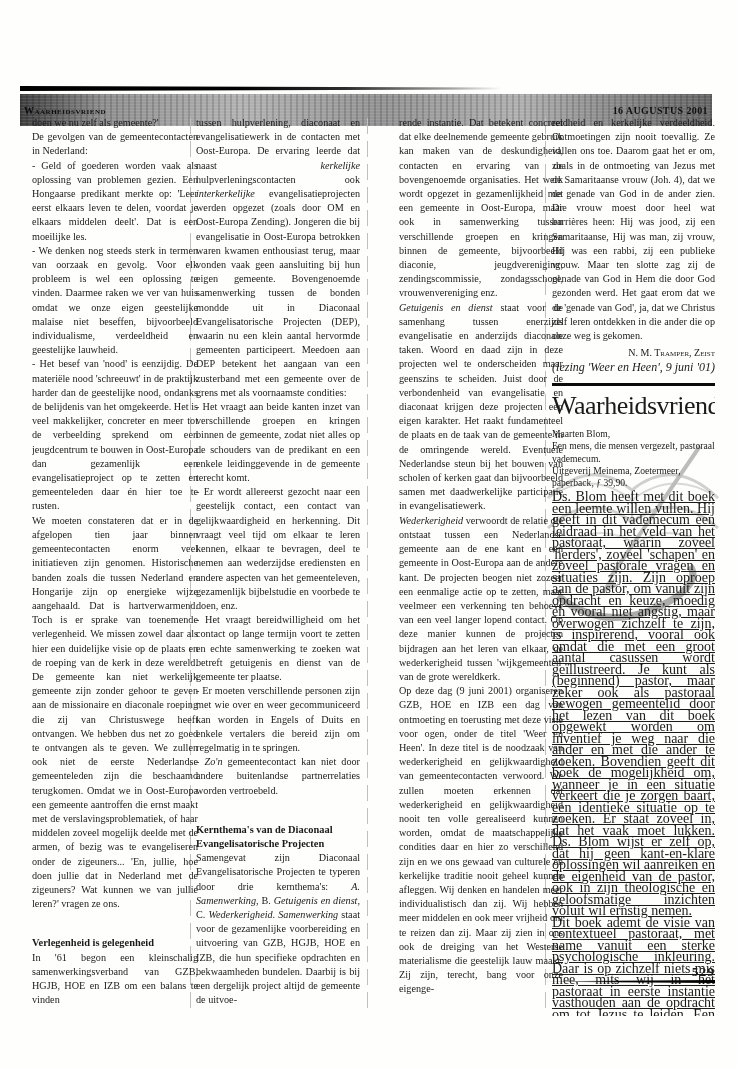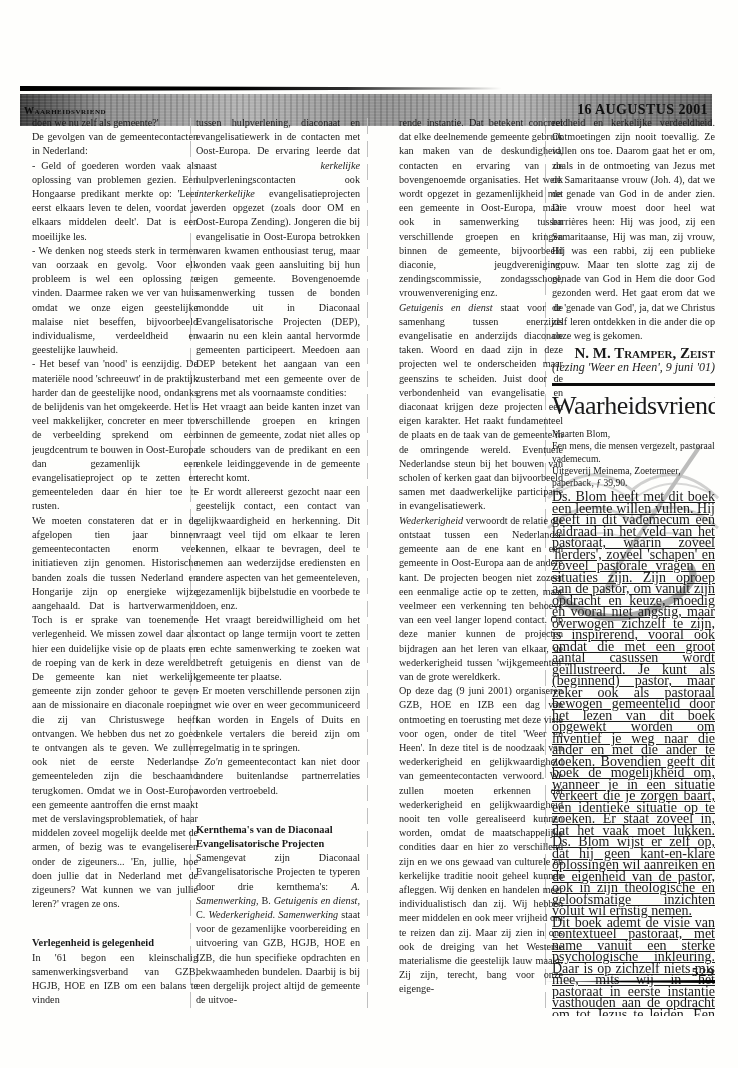--- a/index.html
+++ b/index.html
@@ -23,21 +23,21 @@
       repeating-linear-gradient(90deg, rgba(0,0,0,.14) 0 2px, transparent 2px 6px),
       repeating-linear-gradient(0deg, rgba(255,255,255,.10) 0 1px, transparent 1px 3px),
       linear-gradient(90deg,#3f3f3f,#8f8f8f 12%,#b3b3b3 32%,#939393 52%,#b0b0b0 72%,#7f7f7f 90%,#666);
     display:flex;align-items:center;justify-content:space-between;
     padding:0 4px;box-sizing:border-box;
   }
   .masthead{
     font-variant:small-caps;font-weight:700;font-size:10px;letter-spacing:.5px;color:#0d0d0d;
   }
   .issue-date{
-    font-weight:700;font-size:14px;letter-spacing:.4px;color:#101010;text-transform:uppercase;
+    font-weight:700;font-size:10px;letter-spacing:.4px;color:#101010;text-transform:uppercase;
   }
   
   .divider{
     position:absolute;top:118px;height:892px;width:1px;
     background:repeating-linear-gradient(to bottom,#bfbfbf 0 16px,transparent 16px 23px);
   }
   .divider-1{left:190px;} .divider-2{left:367px;} .divider-3{left:545px;}
   
   .col{
     position:absolute;top:116px;
@@ -47,21 +47,21 @@
   }
   .col-1{left:32px;width:166px;}
   .col-2{left:196px;width:164px;}
   .col-3{left:374px;width:164px;margin-left:25px;}
   .col-4{left:552px;width:163px;height:900px;}
   .para{margin:0;}
   .col-heading{
     margin:25px 0 0 0;font-size:10.4px;line-height:14.2px;font-weight:700;text-align:left;
   }
   
-  .byline{margin-top:3px;text-align:right;font-variant:small-caps;font-weight:700;font-size:15px;line-height:14px;}
+  .byline{margin-top:3px;text-align:right;font-variant:small-caps;font-weight:400;font-size:10px;line-height:14px;}
   .lecture{text-align:right;font-style:italic;font-size:12px;line-height:14px;}
   .review-rule{margin:9px 0 4px 0;height:3px;background:#0b0b0b;}
   .review-title{
     margin:0 0 6px 0;font-weight:500;font-size:26px;line-height:32px;letter-spacing:-.5px;
     text-align:left;font-family:"Liberation Serif","DejaVu Serif",serif;
   }
   .book-info{position:relative;z-index:2;}
   .book-line{margin:0;font-weight:400;font-size:9.6px;line-height:12.2px;text-align:left;}
   .review-body{position:relative;z-index:2;margin-top:2px;}
   .review-body .para{font-size:14px;line-height:11.5px;text-decoration:underline;}

